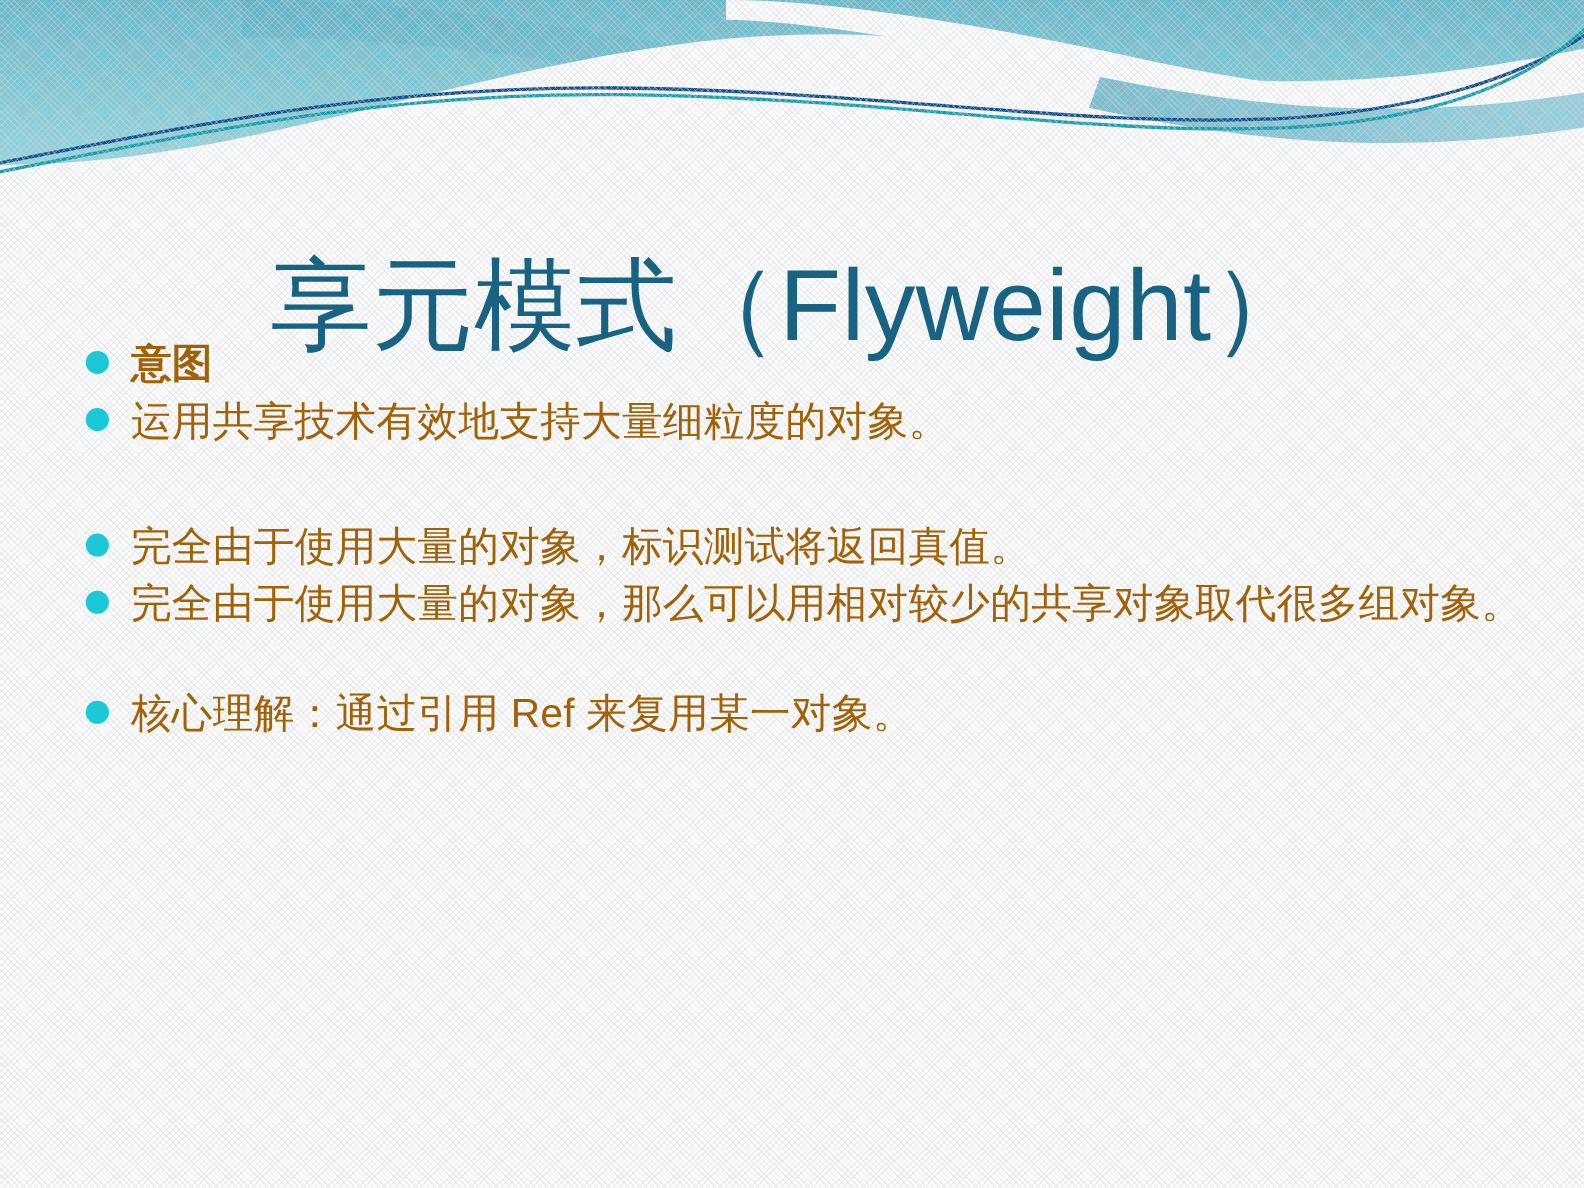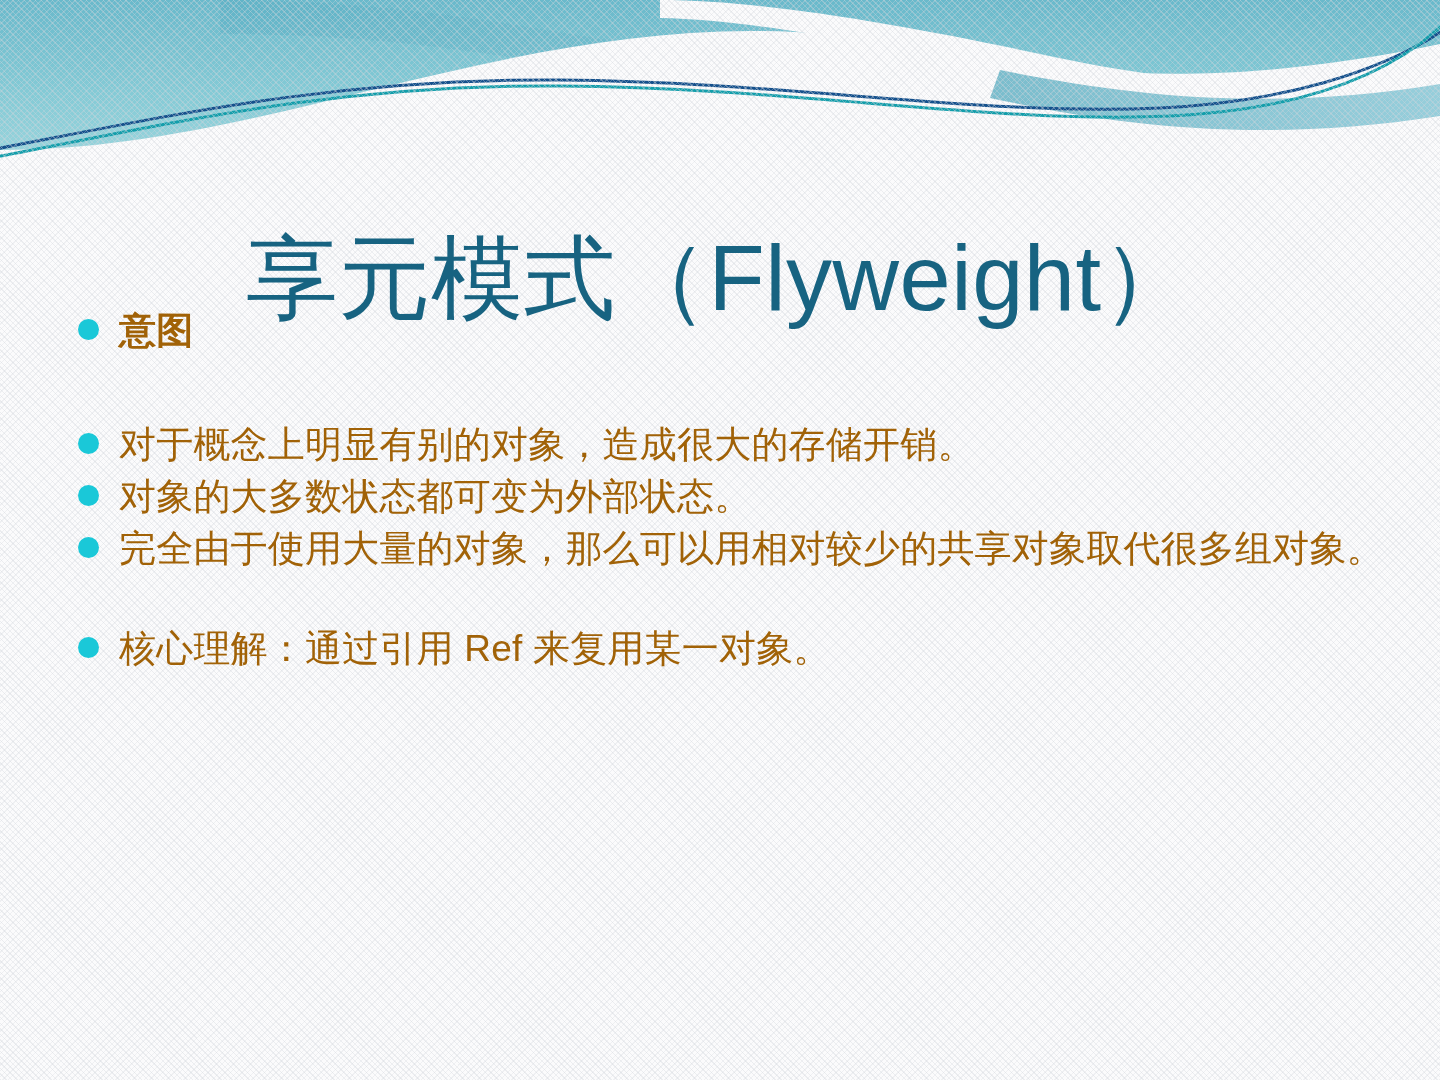--- a/index.html
+++ b/index.html
@@ -144,32 +144,32 @@
 
   <h1 class="title">享元模式（Flyweight）</h1>
 
   <div class="body">
 
     <div>
       <div class="bullet-row">
         <span class="dot"></span>
         <span class="btext bold">意图</span>
       </div>
+      <div class="bullet-row">
+        <span class="dot"></span>
+        <span class="btext">运用共享技术有效地支持大量细粒度的对象。</span>
+      </div>
     </div>
 
     <div class="spacer-gap"></div>
 
     <div>
       <div class="bullet-row">
         <span class="dot"></span>
-        <span class="btext">对于概念上明显有别的对象，造成很大的存储开销。</span>
-      </div>
-      <div class="bullet-row">
-        <span class="dot"></span>
-        <span class="btext">对象的大多数状态都可变为外部状态。</span>
+        <span class="btext">完全由于使用大量的对象，标识测试将返回真值。</span>
       </div>
       <div class="bullet-row">
         <span class="dot"></span>
         <span class="btext">完全由于使用大量的对象，那么可以用相对较少的共享对象取代很多组对象。</span>
       </div>
     </div>
 
     <div class="spacer-gap-small"></div>
 
     <div>

